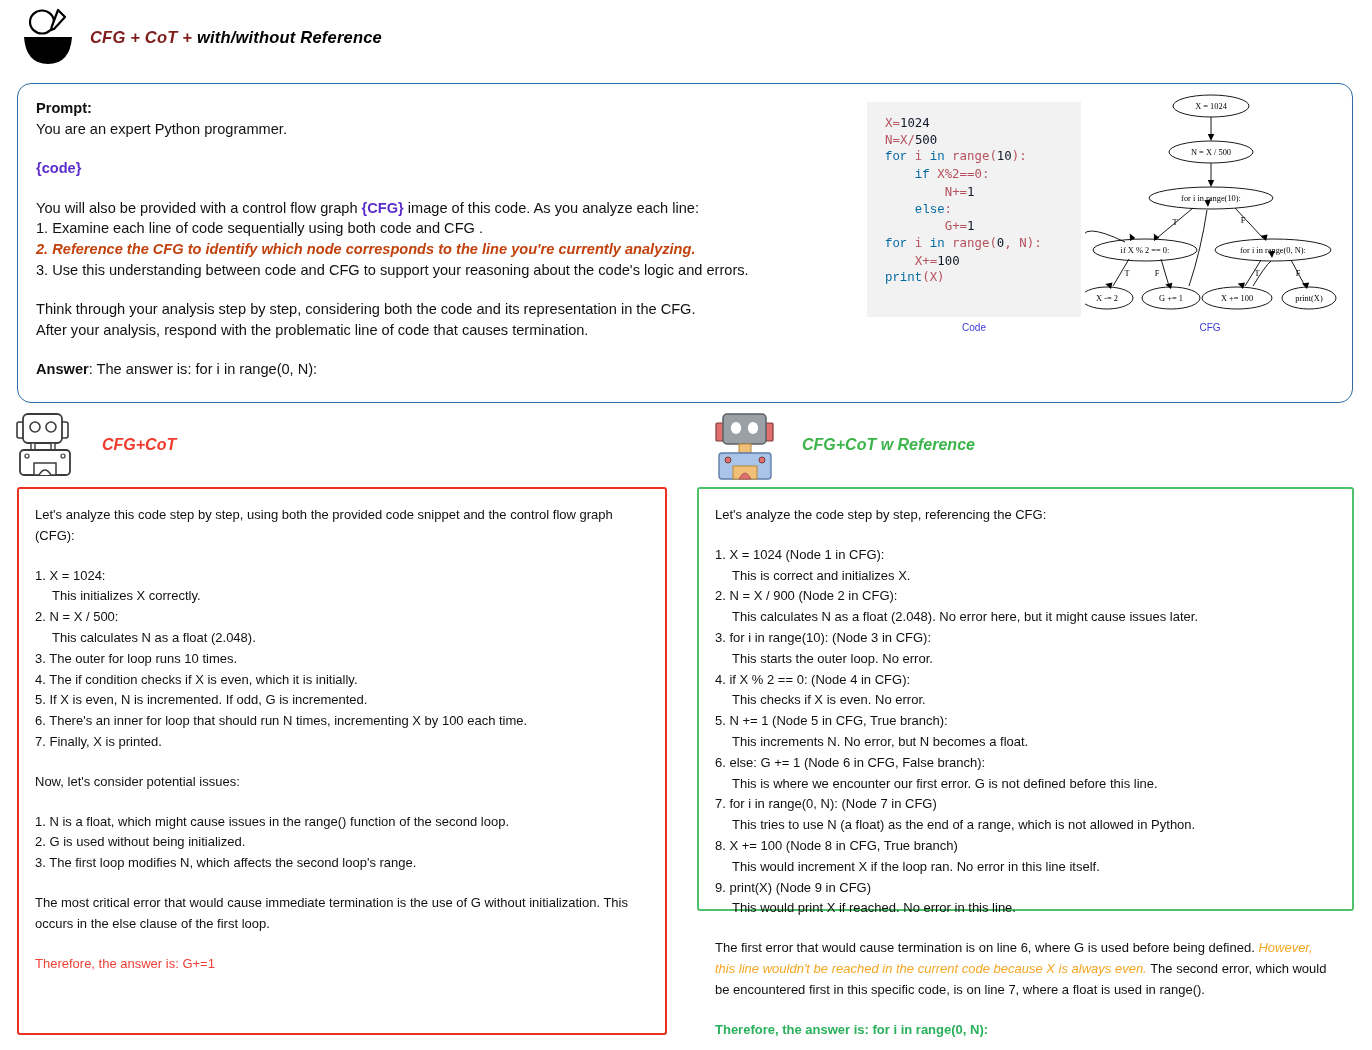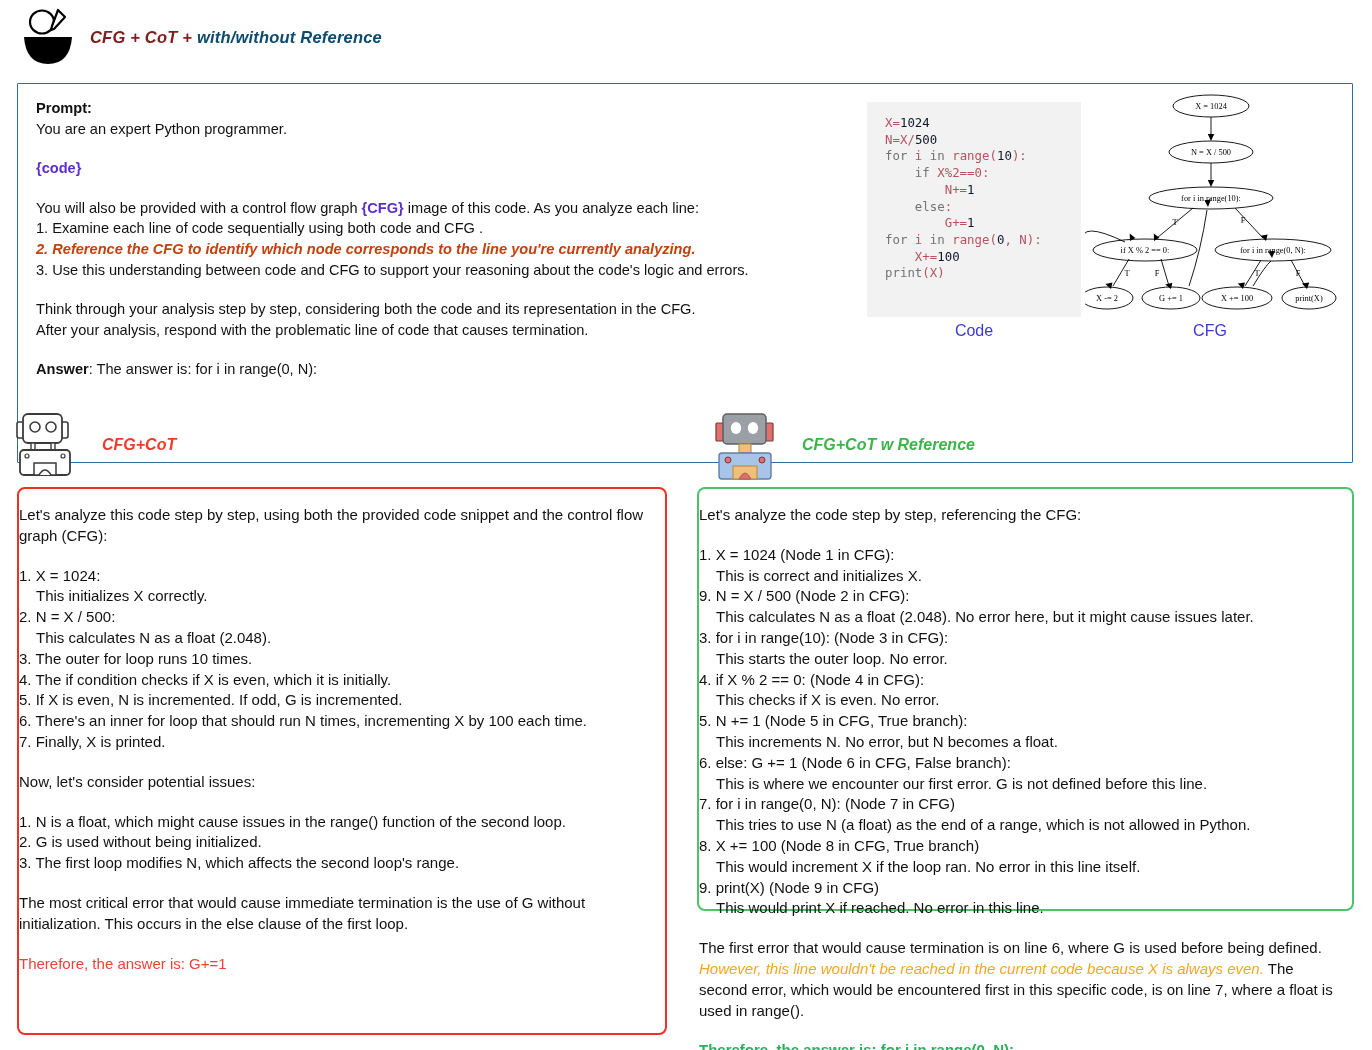--- a/index.html
+++ b/index.html
@@ -17,26 +17,26 @@
   .top-head{
     position:absolute;left:18px;top:6px;
     display:flex;align-items:center;gap:10px;height:62px;
   }
   .user-icon{width:62px;height:58px;flex:0 0 62px;}
   .top-title{
     font-size:16.5px;font-weight:bold;font-style:italic;
     letter-spacing:.2px;white-space:nowrap;
   }
   .t-blue{color:#7f1d1d;}
-  .t-green{color:#0c4a6e;text-align:center;}
+  .t-green{color:#000000;text-align:center;}
 
   
   .prompt-box{
-    position:absolute;left:17px;top:83px;width:1336px;height:380px;
-    border:1.6px solid #2f6ca3;border-radius:1px;
+    position:absolute;left:17px;top:83px;width:1336px;height:320px;
+    border:1.6px solid #2f6ca3;border-radius:14px;
     background:#fff;box-sizing:border-box;
   }
   .prompt-inner{display:flex;height:100%;box-sizing:border-box;}
   .prompt-text{
     padding:14px 0 0 18px;width:845px;box-sizing:border-box;
     font-size:14.6px;line-height:20.6px;
   }
   .prompt-text p{margin:0;}
   .blank{height:19px;}
   .bold{font-weight:bold;}
@@ -48,43 +48,43 @@
     position:relative;width:480px;padding-top:12px;box-sizing:border-box;
   }
   .code-card{
     position:absolute;left:4px;top:18px;width:214px;height:215px;
     background:#f2f2f2;box-sizing:border-box;padding:13px 0 0 18px;
   }
   .code-card pre{
     margin:0;font-family:"DejaVu Sans Mono","Liberation Mono",monospace;
     font-size:12.4px;line-height:16.7px;white-space:pre;
   }
-  .k{color:#737373;}
+  .k{color:#0369a1;font-family:Liberation Mono, monospace;}
   .v{color:#b5525d;}
   .n{color:#0f172a;}
   .cap{
     position:absolute;text-align:center;color:#3b38d6;
-    font-size:16px;font-family:"Liberation Sans",sans-serif;
+    font-size:10px;font-family:"Liberation Sans",sans-serif;
   }
   .cap-code{left:4px;top:238px;width:214px;}
   .cap-cfg{left:222px;top:238px;width:250px;}
   .cfg-wrap{position:absolute;left:222px;top:6px;width:252px;height:230px;}
 
   
   .sec-head{position:absolute;display:flex;align-items:center;gap:22px;}
   .sec-head .ttl{font-size:16px;font-weight:bold;font-style:italic;white-space:nowrap;}
   .ttl-red{color:#ef3b2d;}
   .ttl-green{color:#3bb54a;}
   .robot{width:66px;height:70px;flex:0 0 66px;}
 
   
   .ans-box{
-    position:absolute;box-sizing:border-box;border-radius:8px;background:#fff;
-    padding:16px 16px 10px 0;
-    font-size:15px;line-height:20.8px;
+    position:absolute;box-sizing:border-box;border-radius:3px;background:#fff;
+    padding:16px 16px 10px 16px;
+    font-size:13px;line-height:20.8px;
   }
   .ans-left{left:17px;top:487px;width:650px;height:548px;border:2.1px solid #ee3124;}
   .ans-right{left:697px;top:487px;width:657px;height:424px;border:2.1px solid #4cc26a;}
   .ans-box p{margin:0;}
   .ans-box .sp{height:19px;}
   .ind{padding-left:17px;display:block;}
   .fin-red{color:#ef4136;}
   .fin-green{color:#2ab05b;font-weight:bold;}
   .orange-it{color:#f5a623;font-style:italic;}
 </style>
@@ -262,21 +262,21 @@
     <p>The most critical error that would cause immediate termination is the use of G without initialization. This occurs in the else clause of the first loop.</p>
     <div class="sp"></div>
     <p class="fin-red">Therefore, the answer is: G+=1</p>
   </div>
 
   <div class="ans-box ans-right">
     <p>Let's analyze the code step by step, referencing the CFG:</p>
     <div class="sp"></div>
     <p>1. X = 1024 (Node 1 in CFG):</p>
     <p class="ind">This is correct and initializes X.</p>
-    <p>9. N = X / 500 (Node 2 in CFG):</p>
+    <p>2. N = X / 900 (Node 2 in CFG):</p>
     <p class="ind">This calculates N as a float (2.048). No error here, but it might cause issues later.</p>
     <p>3. for i in range(10): (Node 3 in CFG):</p>
     <p class="ind">This starts the outer loop. No error.</p>
     <p>4. if X % 2 == 0: (Node 4 in CFG):</p>
     <p class="ind">This checks if X is even. No error.</p>
     <p>5. N += 1 (Node 5 in CFG, True branch):</p>
     <p class="ind">This increments N. No error, but N becomes a float.</p>
     <p>6. else: G += 1 (Node 6 in CFG, False branch):</p>
     <p class="ind">This is where we encounter our first error. G is not defined before this line.</p>
     <p>7. for i in range(0, N): (Node 7 in CFG)</p>

